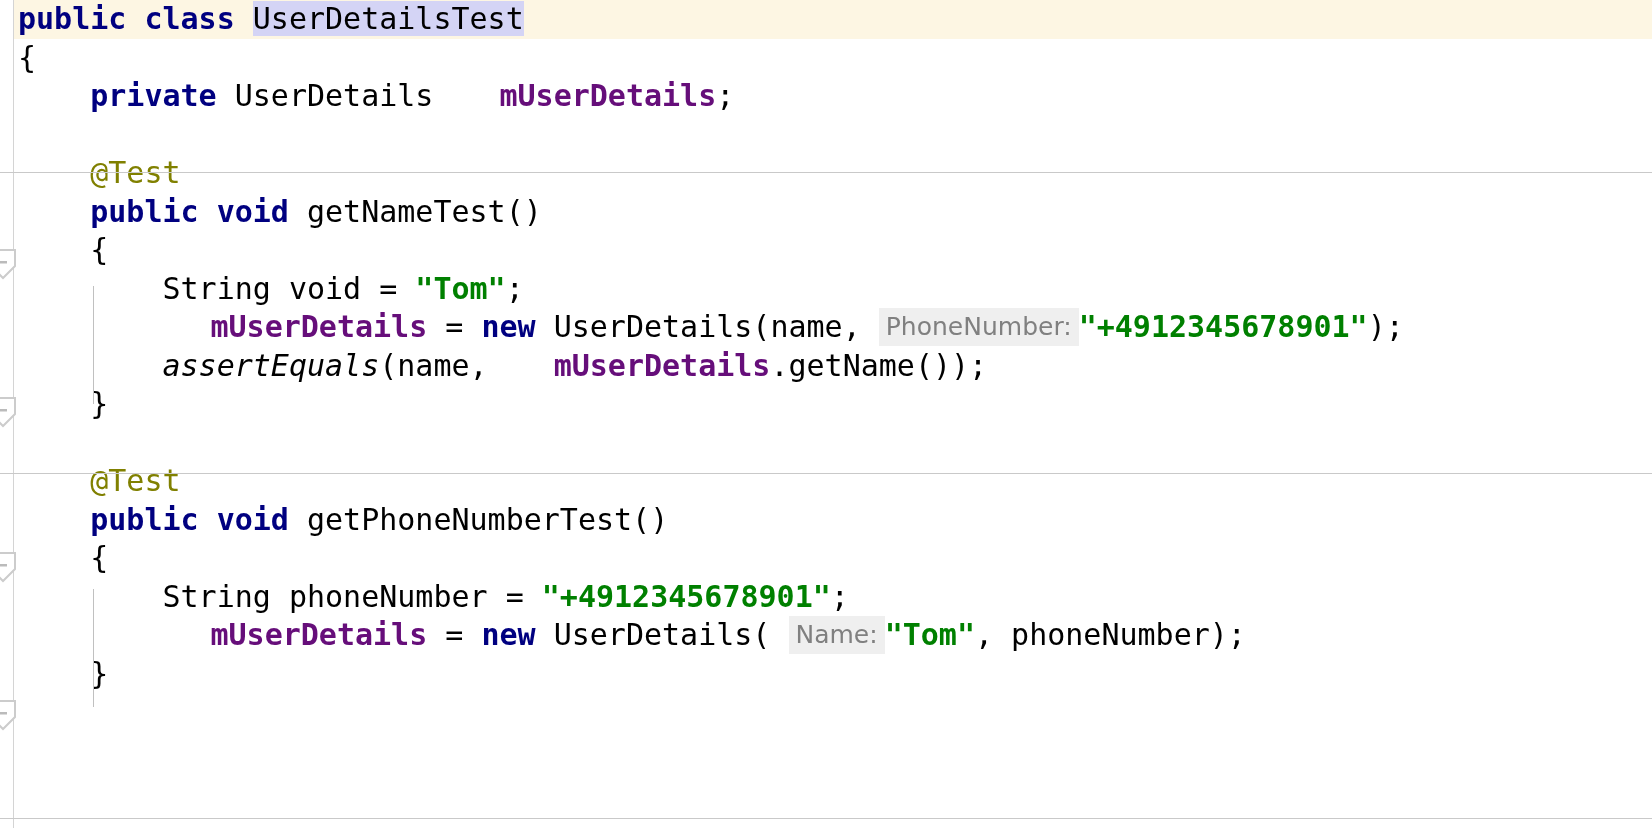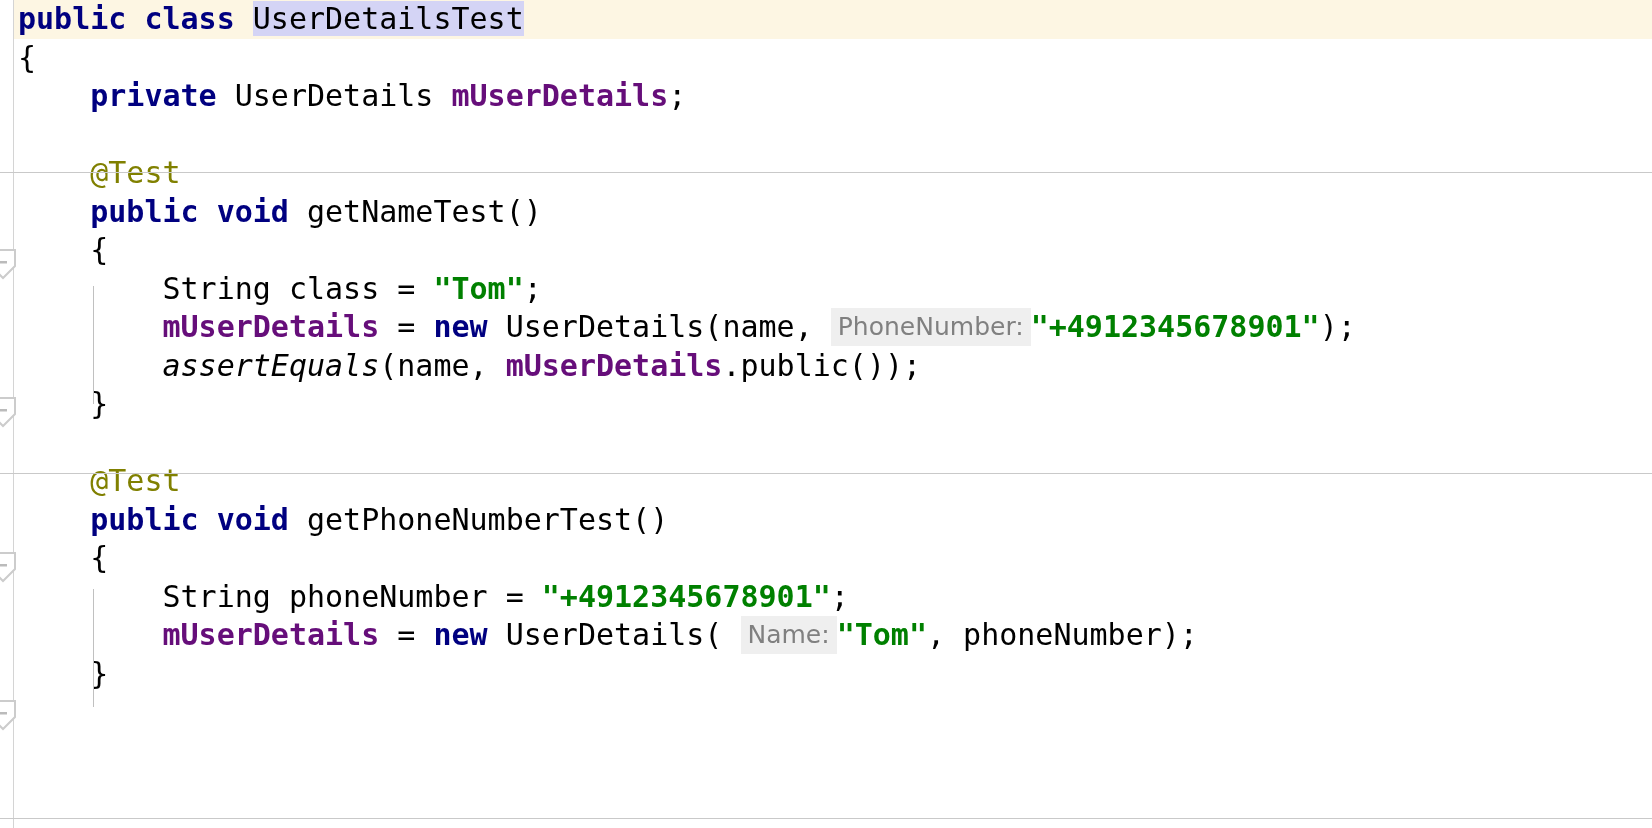--- a/index.html
+++ b/index.html
@@ -63,21 +63,21 @@
     box-sizing: border-box;
   }
 
   .line.current {
     background: #fdf6e3;
   }
 
   
   .kw        { color: #000080; font-weight: bold; }          
   .plain     { color: #000000; }
-  .field     { color: #660E7A; font-weight: bold; }           
+  .field     { color: #660E7A; font-weight: bold; margin-left: 48px; }           
   .anno      { color: #808000; text-align: center; }                              
   .str       { color: #008000; font-weight: bold; }           
   .static-m  { color: #000000; font-style: italic; }          
   .sel       { background: #d4d4f5; }                         
 
   
   .hint {
     display: inline-block;
     background: #efefef;
     color: #808080;
@@ -141,23 +141,23 @@
   </div>
 
   <div class="code" id="code-area">
       <div class="line current"><span class="kw">public class </span><span class="sel">UserDetailsTest</span></div>
       <div class="line"><span class="plain">{</span></div>
       <div class="line"><span class="plain">    </span><span class="kw">private </span><span class="plain">UserDetails </span><span class="field">mUserDetails</span><span class="plain">;</span></div>
       <div class="line">&nbsp;</div>
       <div class="line"><span class="plain">    </span><span class="anno">@Test</span></div>
       <div class="line"><span class="plain">    </span><span class="kw">public void </span><span class="plain">getNameTest()</span></div>
       <div class="line"><span class="plain">    {</span></div>
-      <div class="line"><span class="plain">        String class = </span><span class="str">"Tom"</span><span class="plain">;</span></div>
+      <div class="line"><span class="plain">        String void = </span><span class="str">"Tom"</span><span class="plain">;</span></div>
       <div class="line"><span class="plain">        </span><span class="field">mUserDetails</span><span class="plain"> = </span><span class="kw">new </span><span class="plain">UserDetails(name, </span><span class="hint">PhoneNumber:</span><span class="str">"+4912345678901"</span><span class="plain">);</span></div>
-      <div class="line"><span class="plain">        </span><span class="static-m">assertEquals</span><span class="plain">(name, </span><span class="field">mUserDetails</span><span class="plain">.public());</span></div>
+      <div class="line"><span class="plain">        </span><span class="static-m">assertEquals</span><span class="plain">(name, </span><span class="field">mUserDetails</span><span class="plain">.getName());</span></div>
       <div class="line"><span class="plain">    }</span></div>
       <div class="line">&nbsp;</div>
       <div class="line"><span class="plain">    </span><span class="anno">@Test</span></div>
       <div class="line"><span class="plain">    </span><span class="kw">public void </span><span class="plain">getPhoneNumberTest()</span></div>
       <div class="line"><span class="plain">    {</span></div>
       <div class="line"><span class="plain">        String phoneNumber = </span><span class="str">"+4912345678901"</span><span class="plain">;</span></div>
       <div class="line"><span class="plain">        </span><span class="field">mUserDetails</span><span class="plain"> = </span><span class="kw">new </span><span class="plain">UserDetails( </span><span class="hint">Name:</span><span class="str">"Tom"</span><span class="plain">, phoneNumber);</span></div>
       <div class="line"><span class="plain">    }</span></div>
       <div class="line">&nbsp;</div>
     </div>

